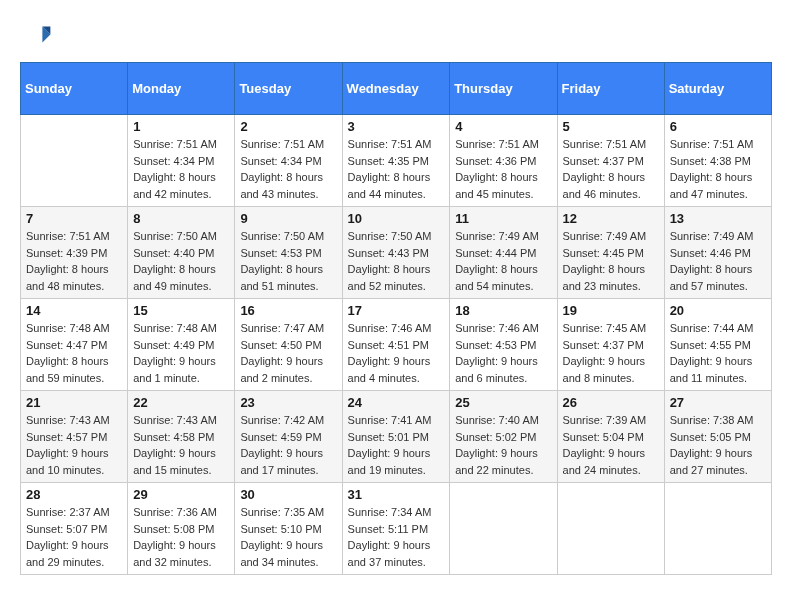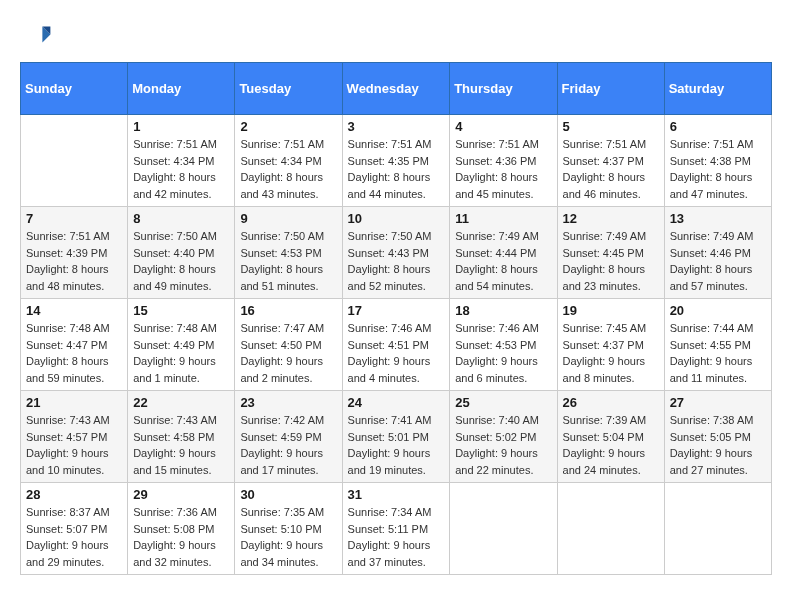--- a/index.html
+++ b/index.html
@@ -366,21 +366,21 @@
             <div>Sunset: 5:05 PM</div>
             <div>Daylight: 9 hours</div>
             <div>and 27 minutes.</div>
           </div>
         </td>
       </tr>
       <tr>
         <td>
           <div class="day-number">28</div>
           <div class="day-info">
-            <div>Sunrise: 8:37 AM</div>
+            <div>Sunrise: 2:37 AM</div>
             <div>Sunset: 5:07 PM</div>
             <div>Daylight: 9 hours</div>
             <div>and 29 minutes.</div>
           </div>
         </td>
         <td>
           <div class="day-number">29</div>
           <div class="day-info">
             <div>Sunrise: 7:36 AM</div>
             <div>Sunset: 5:08 PM</div>

